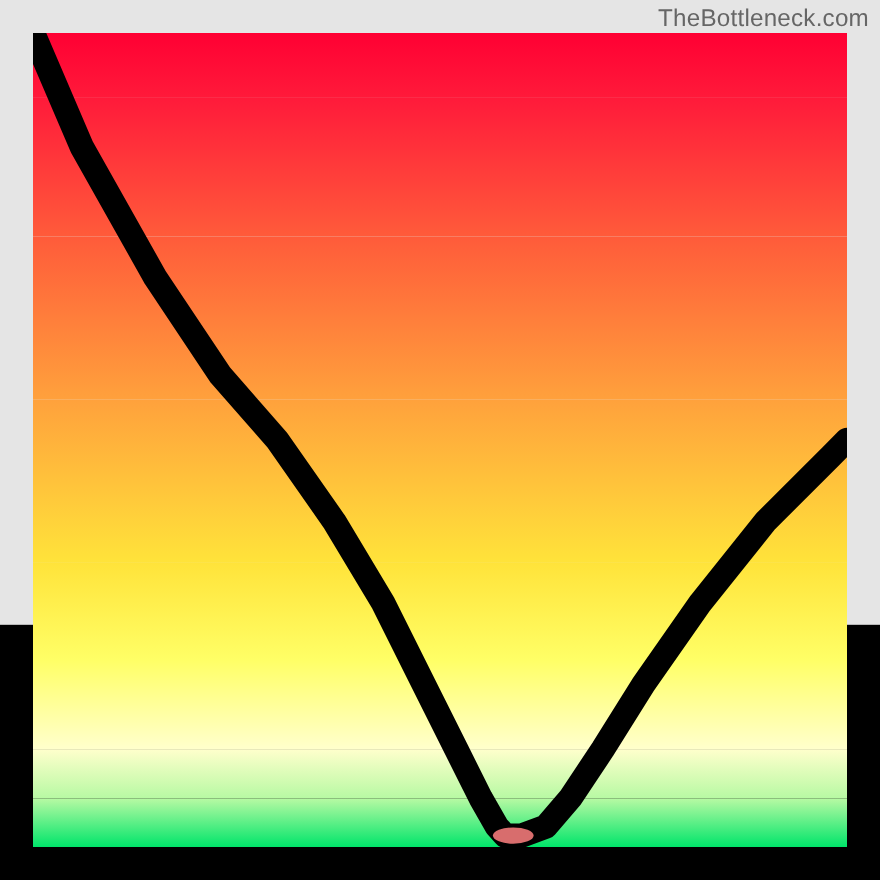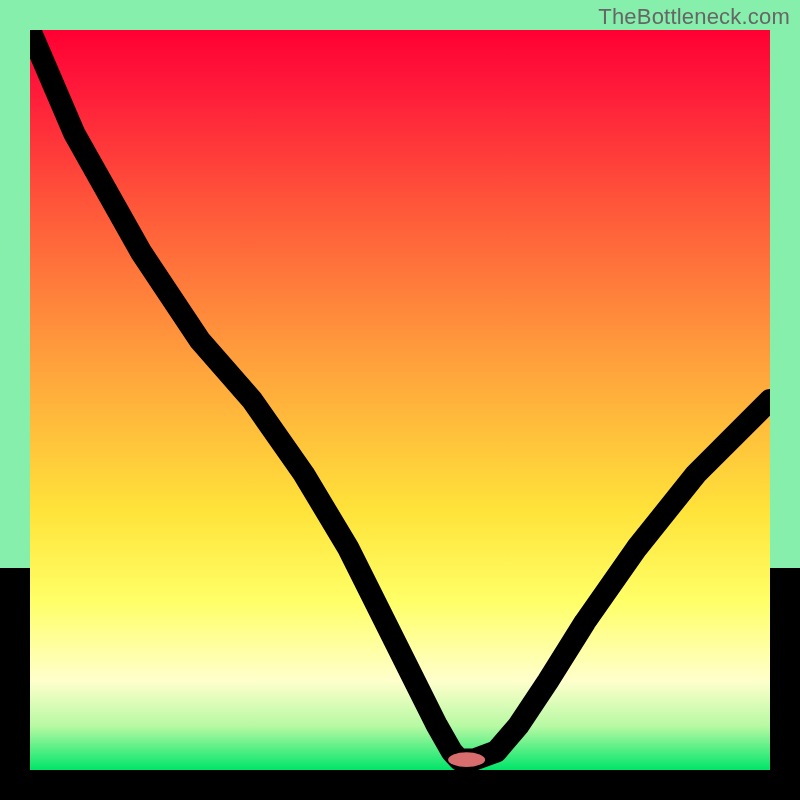--- a/index.html
+++ b/index.html
@@ -10,21 +10,21 @@
     background: #000;
     overflow: hidden;
     font-family: Arial, Helvetica, sans-serif;
   }
   .frame {
     position: absolute;
     top: 0;
     left: 0;
     width: 800px;
     height: 568px;
-    background: #86efac;
+    background: #e5e5e5;
   }
   .watermark {
     position: absolute;
     top: 4px;
     right: 10px;
     color: #666;
     font-size: 22px;
     font-weight: normal;
     letter-spacing: 0.2px;
     z-index: 50;

